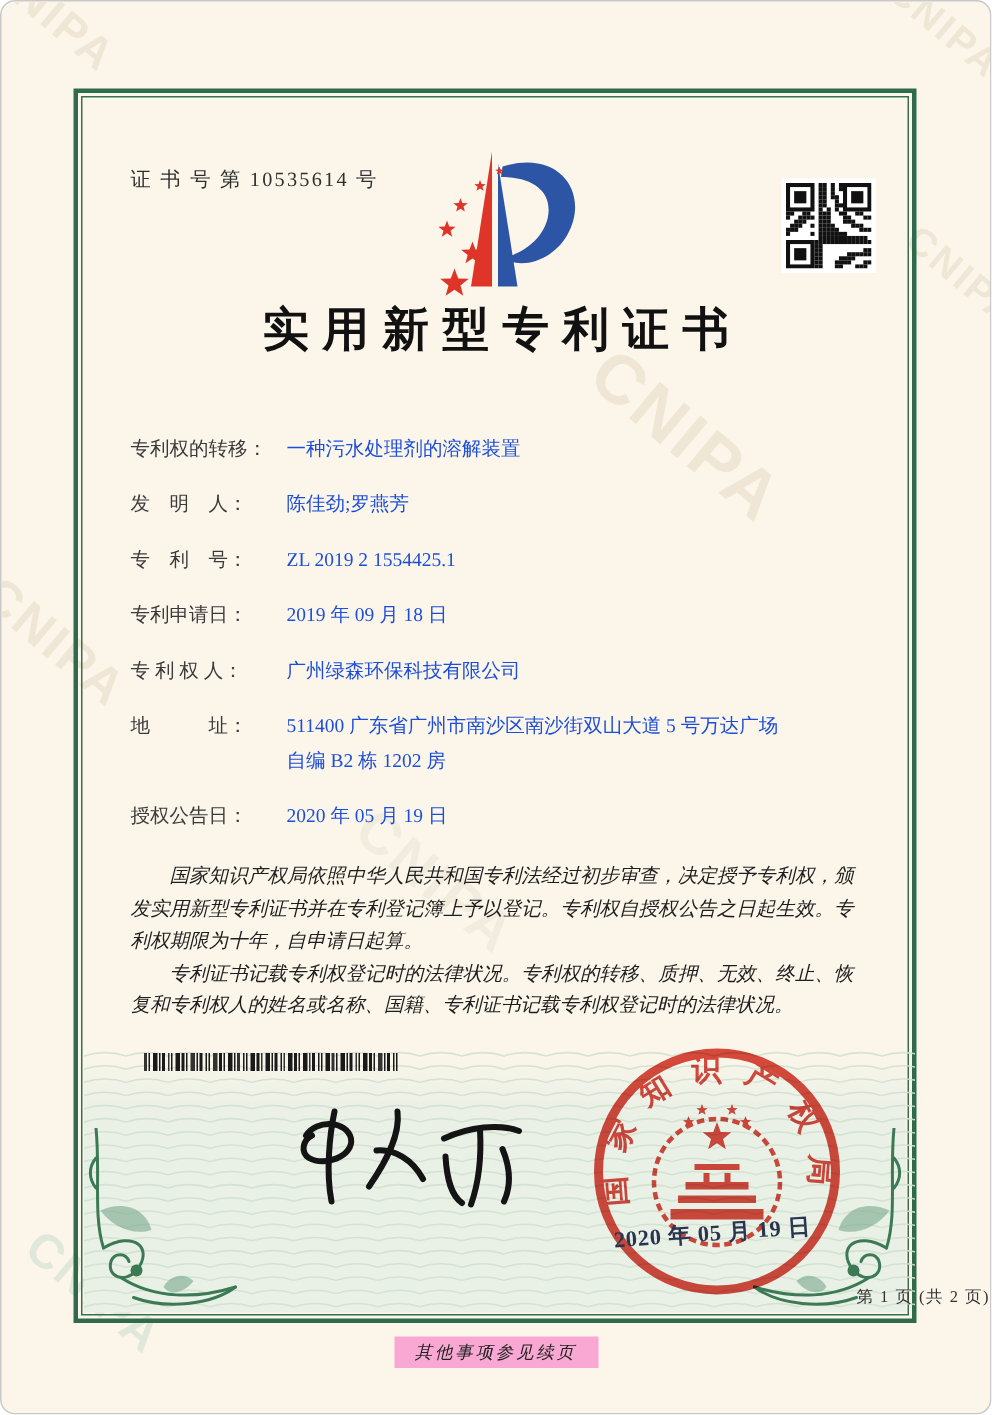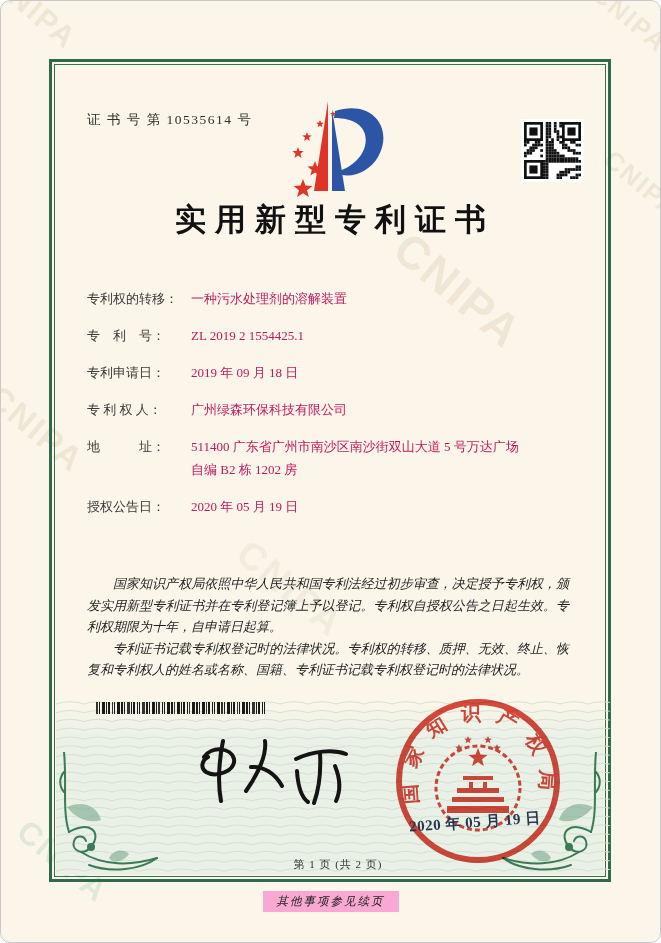--- a/index.html
+++ b/index.html
@@ -30,42 +30,42 @@
   .cert-no{position:absolute;left:86px;top:110px;font-size:13.5px;letter-spacing:1.5px;z-index:4;}
   .logo{position:absolute;left:272px;top:90px;z-index:4;}
   .qr{position:absolute;left:520px;top:118px;background:#fff;padding:3px;z-index:4;}
   .doc-title{
     position:absolute;left:0;right:0;top:198px;text-align:center;
     font-size:31px;font-weight:600;letter-spacing:9px;text-indent:9px;color:#111;z-index:4;
   }
   .fields{position:absolute;left:86px;top:286px;width:482px;font-size:13px;z-index:4;}
   .frow{display:flex;margin-bottom:14px;line-height:23px;}
   .flabel{width:104px;flex:0 0 104px;color:#3a3a3a;}
-  .fvalue{color:#be185d;}
+  .fvalue{color:#1d4ed8;}
   .grant-row{position:relative;display:block;height:23px;}
   .grant-no{position:absolute;left:258px;top:0;display:flex;}
   .paras{position:absolute;left:86px;top:572px;width:482px;z-index:4;}
   .paras p{
     margin:0;font-size:13px;line-height:21.5px;text-align:justify;
     text-indent:2em;font-style:italic;color:#1e1e1e;
   }
   .barcode{position:absolute;left:94px;top:701px;z-index:4;}
   .signer{
     position:absolute;left:90px;top:747px;z-index:4;
     font-family:"Liberation Sans","DejaVu Sans",sans-serif;
     font-size:14px;line-height:27px;color:#1c1c1c;letter-spacing:2px;
   }
   .signature{position:absolute;left:192px;top:732px;z-index:5;}
   .seal{position:absolute;left:392px;top:695px;z-index:5;opacity:.9;mix-blend-mode:multiply;}
   .seal-date{
     position:absolute;left:396px;top:812px;width:156px;text-align:center;z-index:6;
     font-size:15px;font-weight:bold;color:#2a3550;letter-spacing:.5px;
     transform:rotate(-4deg);
   }
-  .page-num{position:absolute;left:15px;right:0;top:856px;text-align:center;font-size:11px;letter-spacing:1px;z-index:4;color:#333;}
+  .page-num{position:absolute;left:15px;right:0;top:856px;text-align:right;font-size:11px;letter-spacing:1px;z-index:4;color:#333;}
   .cont-note{
     position:absolute;left:50%;top:890px;transform:translateX(-50%);
     background:#f9a8d4;padding:3px 14px;font-size:11.5px;letter-spacing:2px;
     font-style:italic;color:#222;z-index:4;
   }
 </style>
 </head>
 <body>
 
 <div class="page">
@@ -303,20 +303,24 @@
       <rect x="5.428571428571429" y="43.42857142857143" width="8.142857142857142" height="8.142857142857142" fill="#111"></rect>
     </svg>
   <div class="doc-title">实用新型专利证书</div>
 
   <div class="fields">
     <div class="frow">
       <span class="flabel">专利权的转移：</span>
       <span class="fvalue">一种污水处理剂的溶解装置</span>
     </div>
     <div class="frow">
+      <span class="flabel">发　明　人：</span>
+      <span class="fvalue">陈佳劲;罗燕芳</span>
+    </div>
+    <div class="frow">
       <span class="flabel">专　利　号：</span>
       <span class="fvalue">ZL 2019 2 1554425.1</span>
     </div>
     <div class="frow">
       <span class="flabel">专利申请日：</span>
       <span class="fvalue">2019 年 09 月 18 日</span>
     </div>
     <div class="frow">
       <span class="flabel">专 利 权 人：</span>
       <span class="fvalue">广州绿森环保科技有限公司</span>

